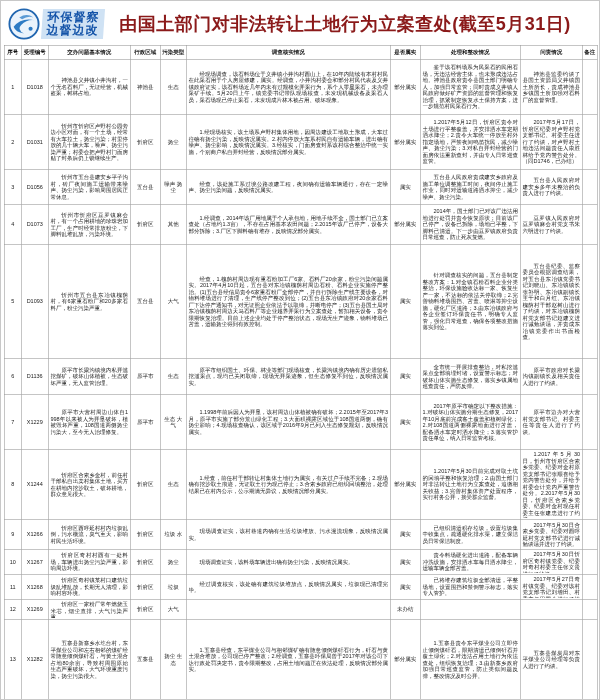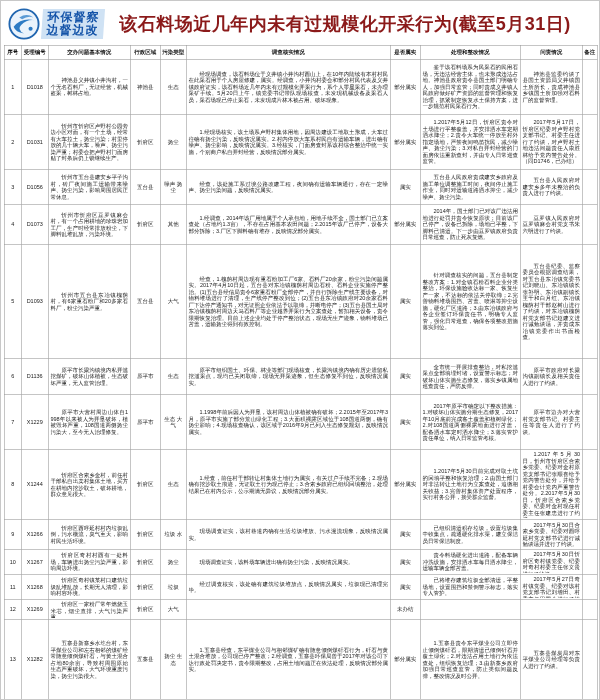--- a/index.html
+++ b/index.html
@@ -33,21 +33,21 @@
         <circle cx="17" cy="17" r="15.5" fill="#eaf3fc" stroke="#2166b0" stroke-width="2"></circle>
         <path d="M6 20 Q14 10 28 13 Q20 12 14 18 Q9 23 17 27 Q8 26 6 20 Z" fill="#2d7bc4"></path>
         <path d="M12 10 Q20 5 27 10 Q21 8 15 12 Z" fill="#5b9bd5"></path>
         <circle cx="24" cy="22" r="2.2" fill="#2d7bc4"></circle>
       </svg>
       <div class="logo-text">
         <div class="logo-line">环保督察</div>
         <div class="logo-line">边督边改</div>
       </div>
     </div>
-    <div class="title">该石料场近几年内未有过规模化开采行为(截至5月31日)</div>
+    <div class="title">由国土部门对非法转让土地行为立案查处(截至5月31日)</div>
   </div>
 
   <div class="scale-outer">
     <div class="scale-inner">
       <table class="stats">
         <colgroup>
             <col style="width: 34px;">
             <col style="width: 54px;">
             <col style="width: 164px;">
             <col style="width: 60px;">

